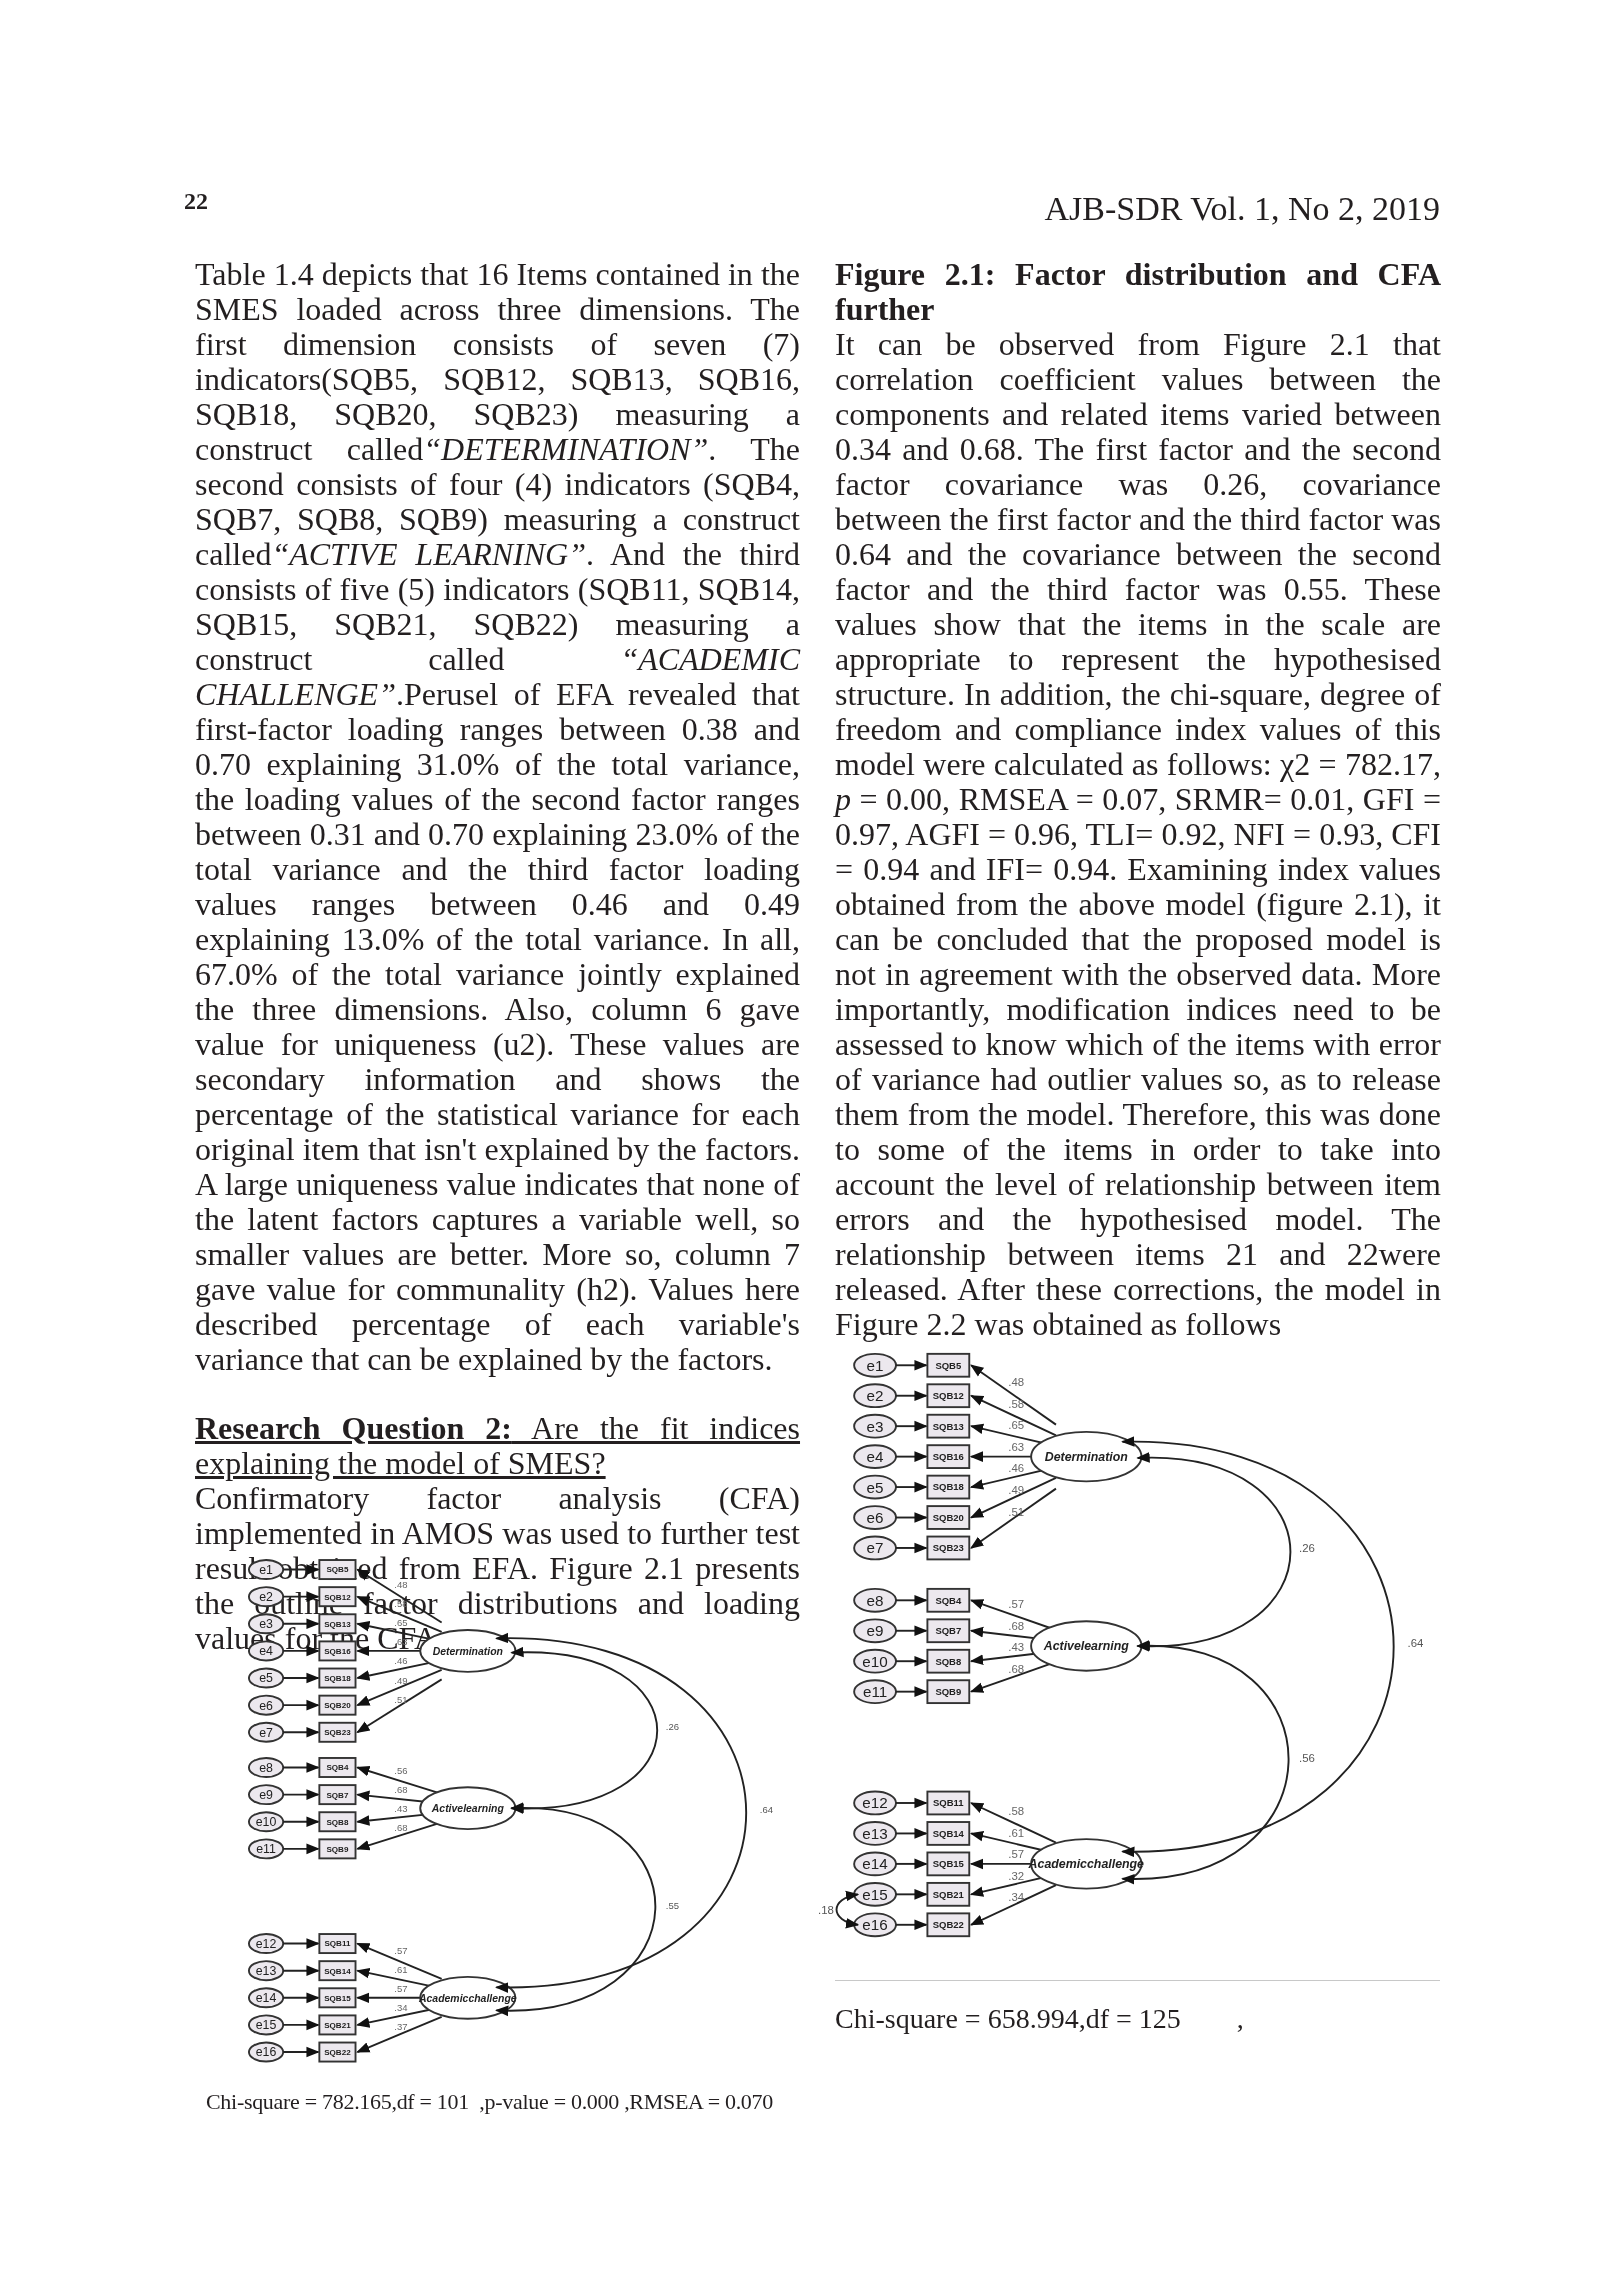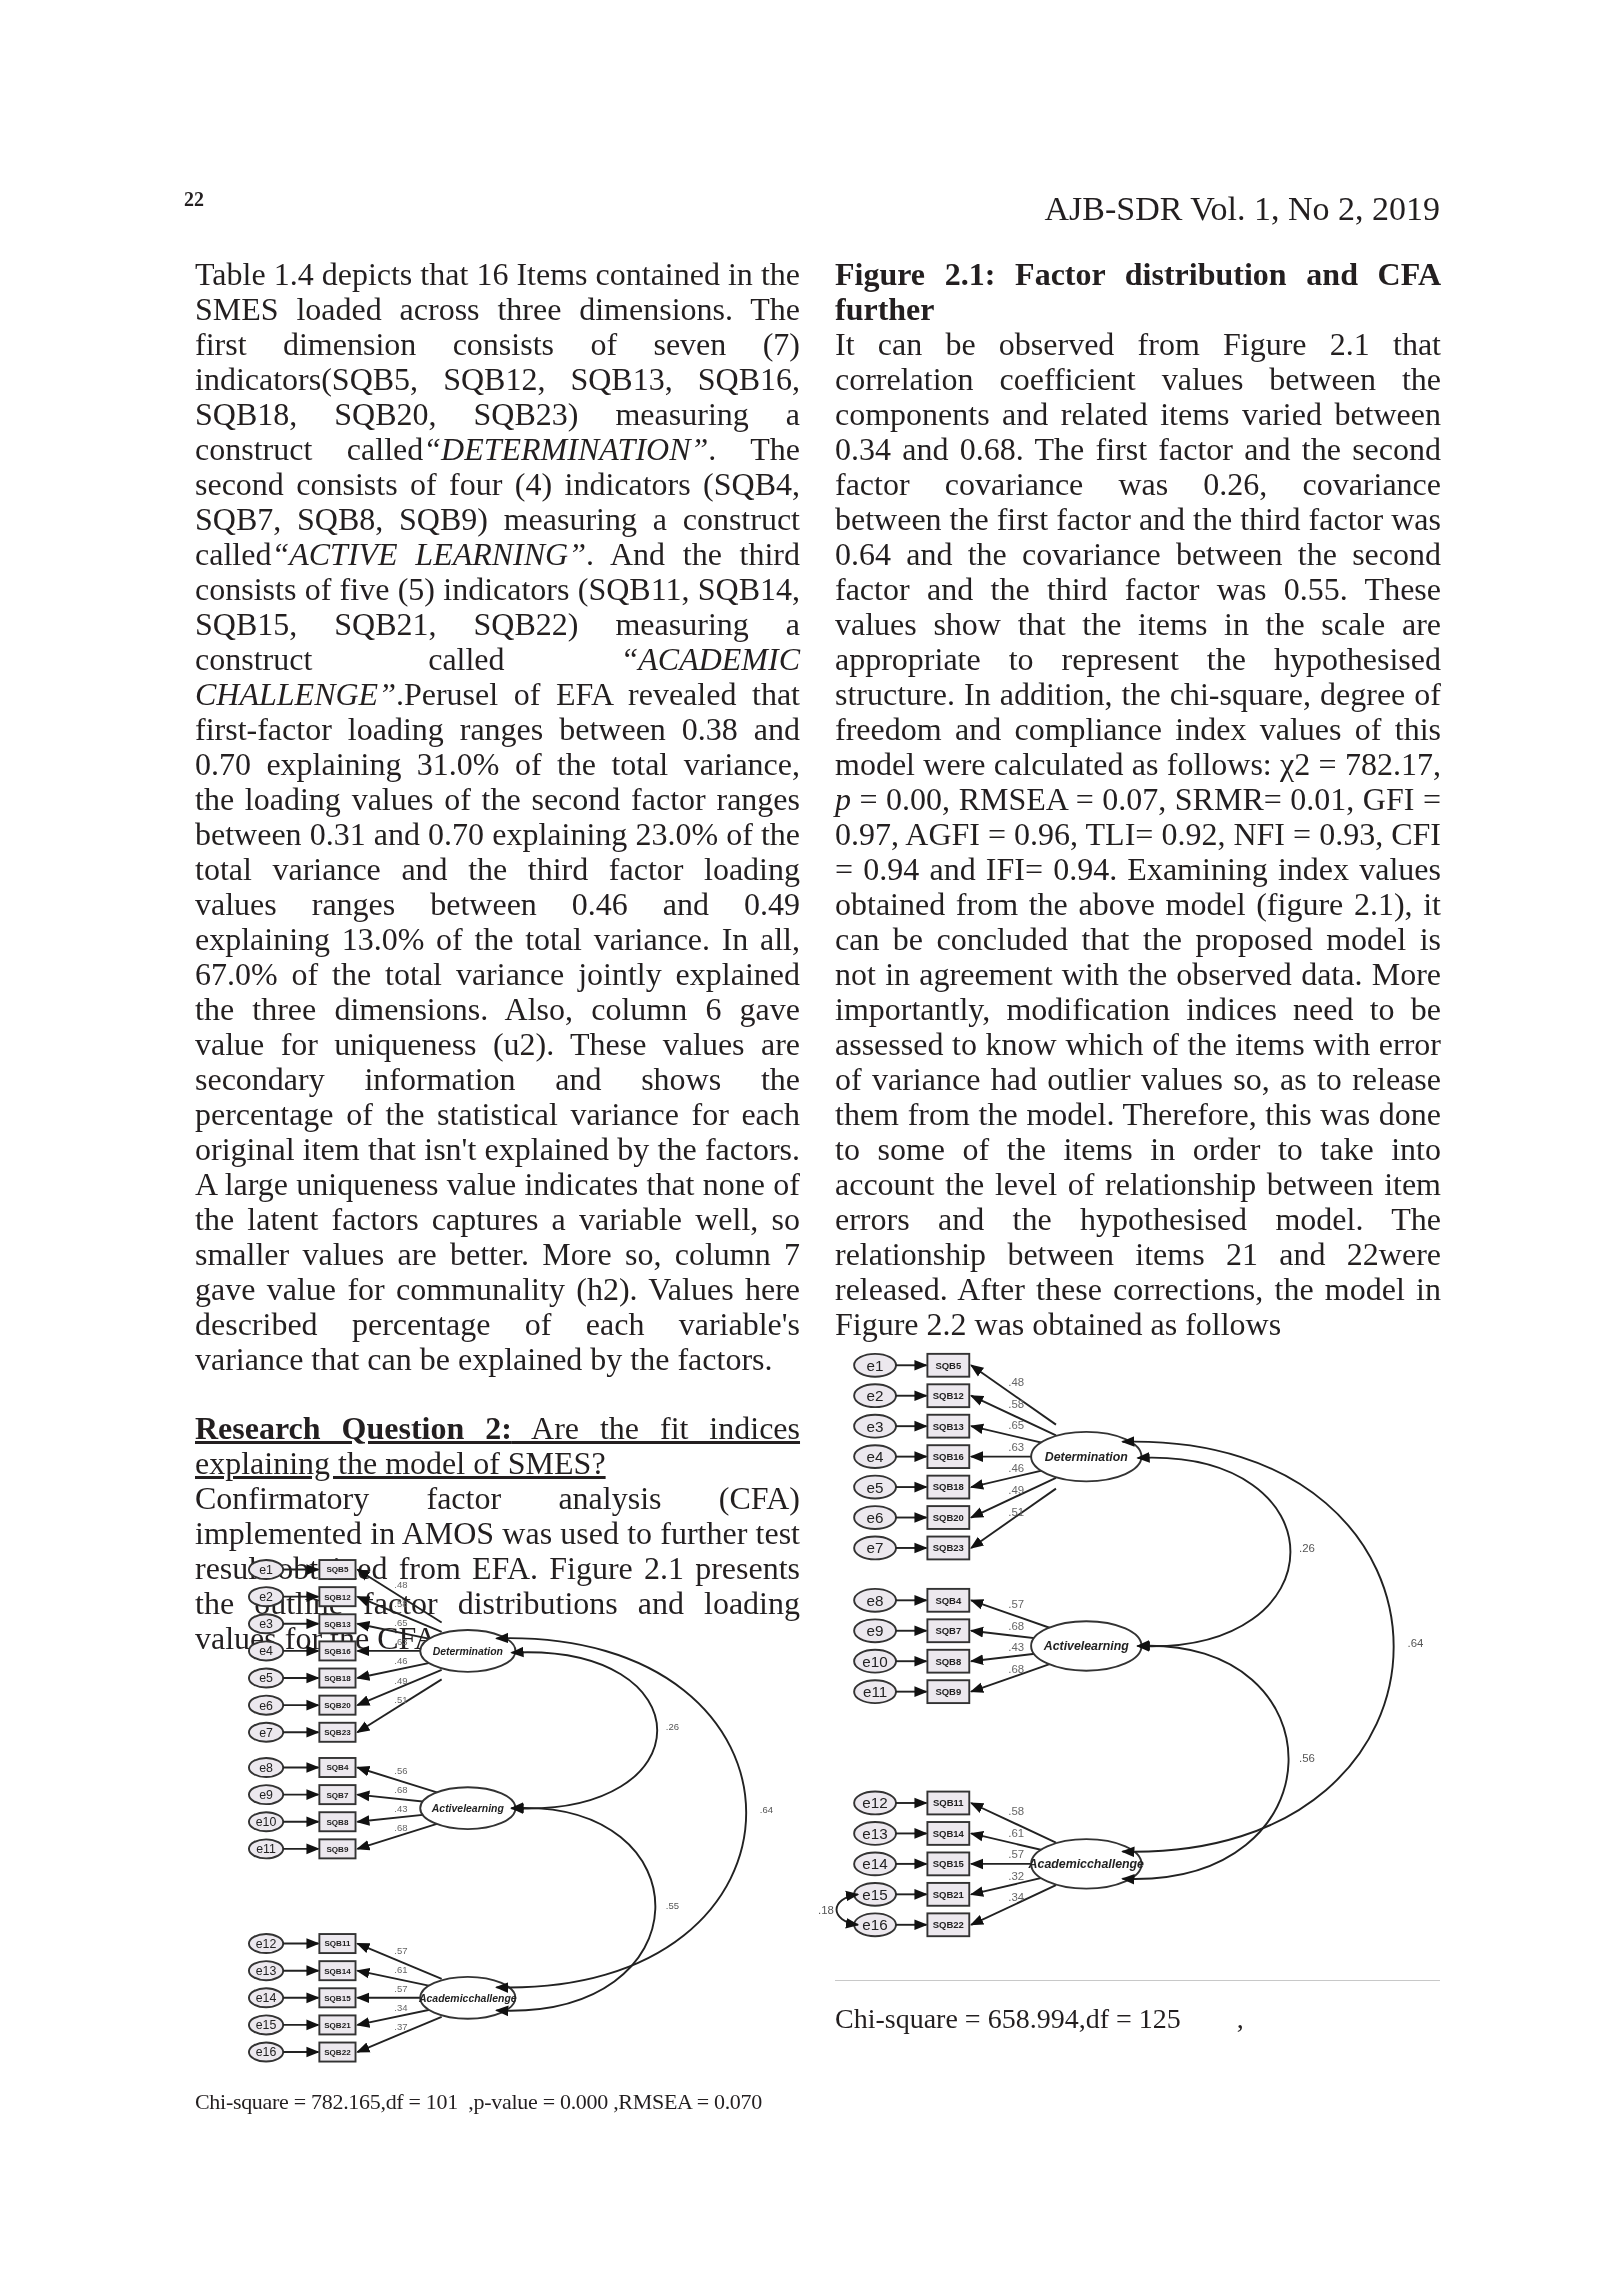--- a/index.html
+++ b/index.html
@@ -1,33 +1,33 @@
 <!DOCTYPE html>
 <html style="font-size:15px"><head>
 <meta charset="utf-8">
 <style>
   html, body { margin: 0; padding: 0; background: #ffffff; }
   body { width: 1621px; height: 2272px; position: relative; overflow: hidden;
          font-family: "Liberation Serif", "DejaVu Serif", serif; color: #231f20; }
-  .page-number { position: absolute; left: 184px; top: 188px; font-size: 20px; font-weight: bold; }
+  .page-number { position: absolute; left: 184px; top: 188px; font-size: 24px; font-weight: bold; }
   .running-head { position: absolute; right: 181px; top: 190px; font-size: 34px; }
   .col { position: absolute; font-size: 32px; line-height: 35px; text-align: justify; }
   .col-left { left: 195px; top: 257px; width: 605px; }
   .col-right { left: 835px; top: 257px; width: 606px; }
   .col p { margin: 0; }
   .col-right p.fig-title { font-weight: bold; margin-bottom: 0; text-align: justify; }
   .rq { margin-top: 34px !important; text-decoration: underline; }
   .rq b { font-weight: bold; }
   em { font-style: italic; }
   .figure { position: absolute; }
   .fig-left { left: 228px; top: 1560px; width: 571px; height: 533px; }
   .fig-right { left: 837px; top: 1351px; width: 609px; height: 609px; }
   .figure svg { width: 100%; height: 100%; overflow: visible; }
   .sem-text { font-family: "Liberation Sans", "DejaVu Sans", sans-serif; }
-  .fit-left { position: absolute; left: 195px; top: 2089px; font-size: 22px; white-space: pre; letter-spacing: -0.3px; }
+  .fit-left { position: absolute; left: 206px; top: 2089px; font-size: 22px; white-space: pre; letter-spacing: -0.3px; }
   .fit-right { position: absolute; left: 835px; top: 1980px; width: 605px; border-top: 1.9px solid #c8c8c8; padding-top: 13.3px; font-size: 28px; line-height: 49px; }
   .fit-right span { display: block; white-space: pre; }
 </style>
 </head>
 <body>
 
 <div class="page-number">22</div>
 <div class="running-head">AJB-SDR Vol. 1, No 2, 2019</div>
 
 <div class="col col-left">

